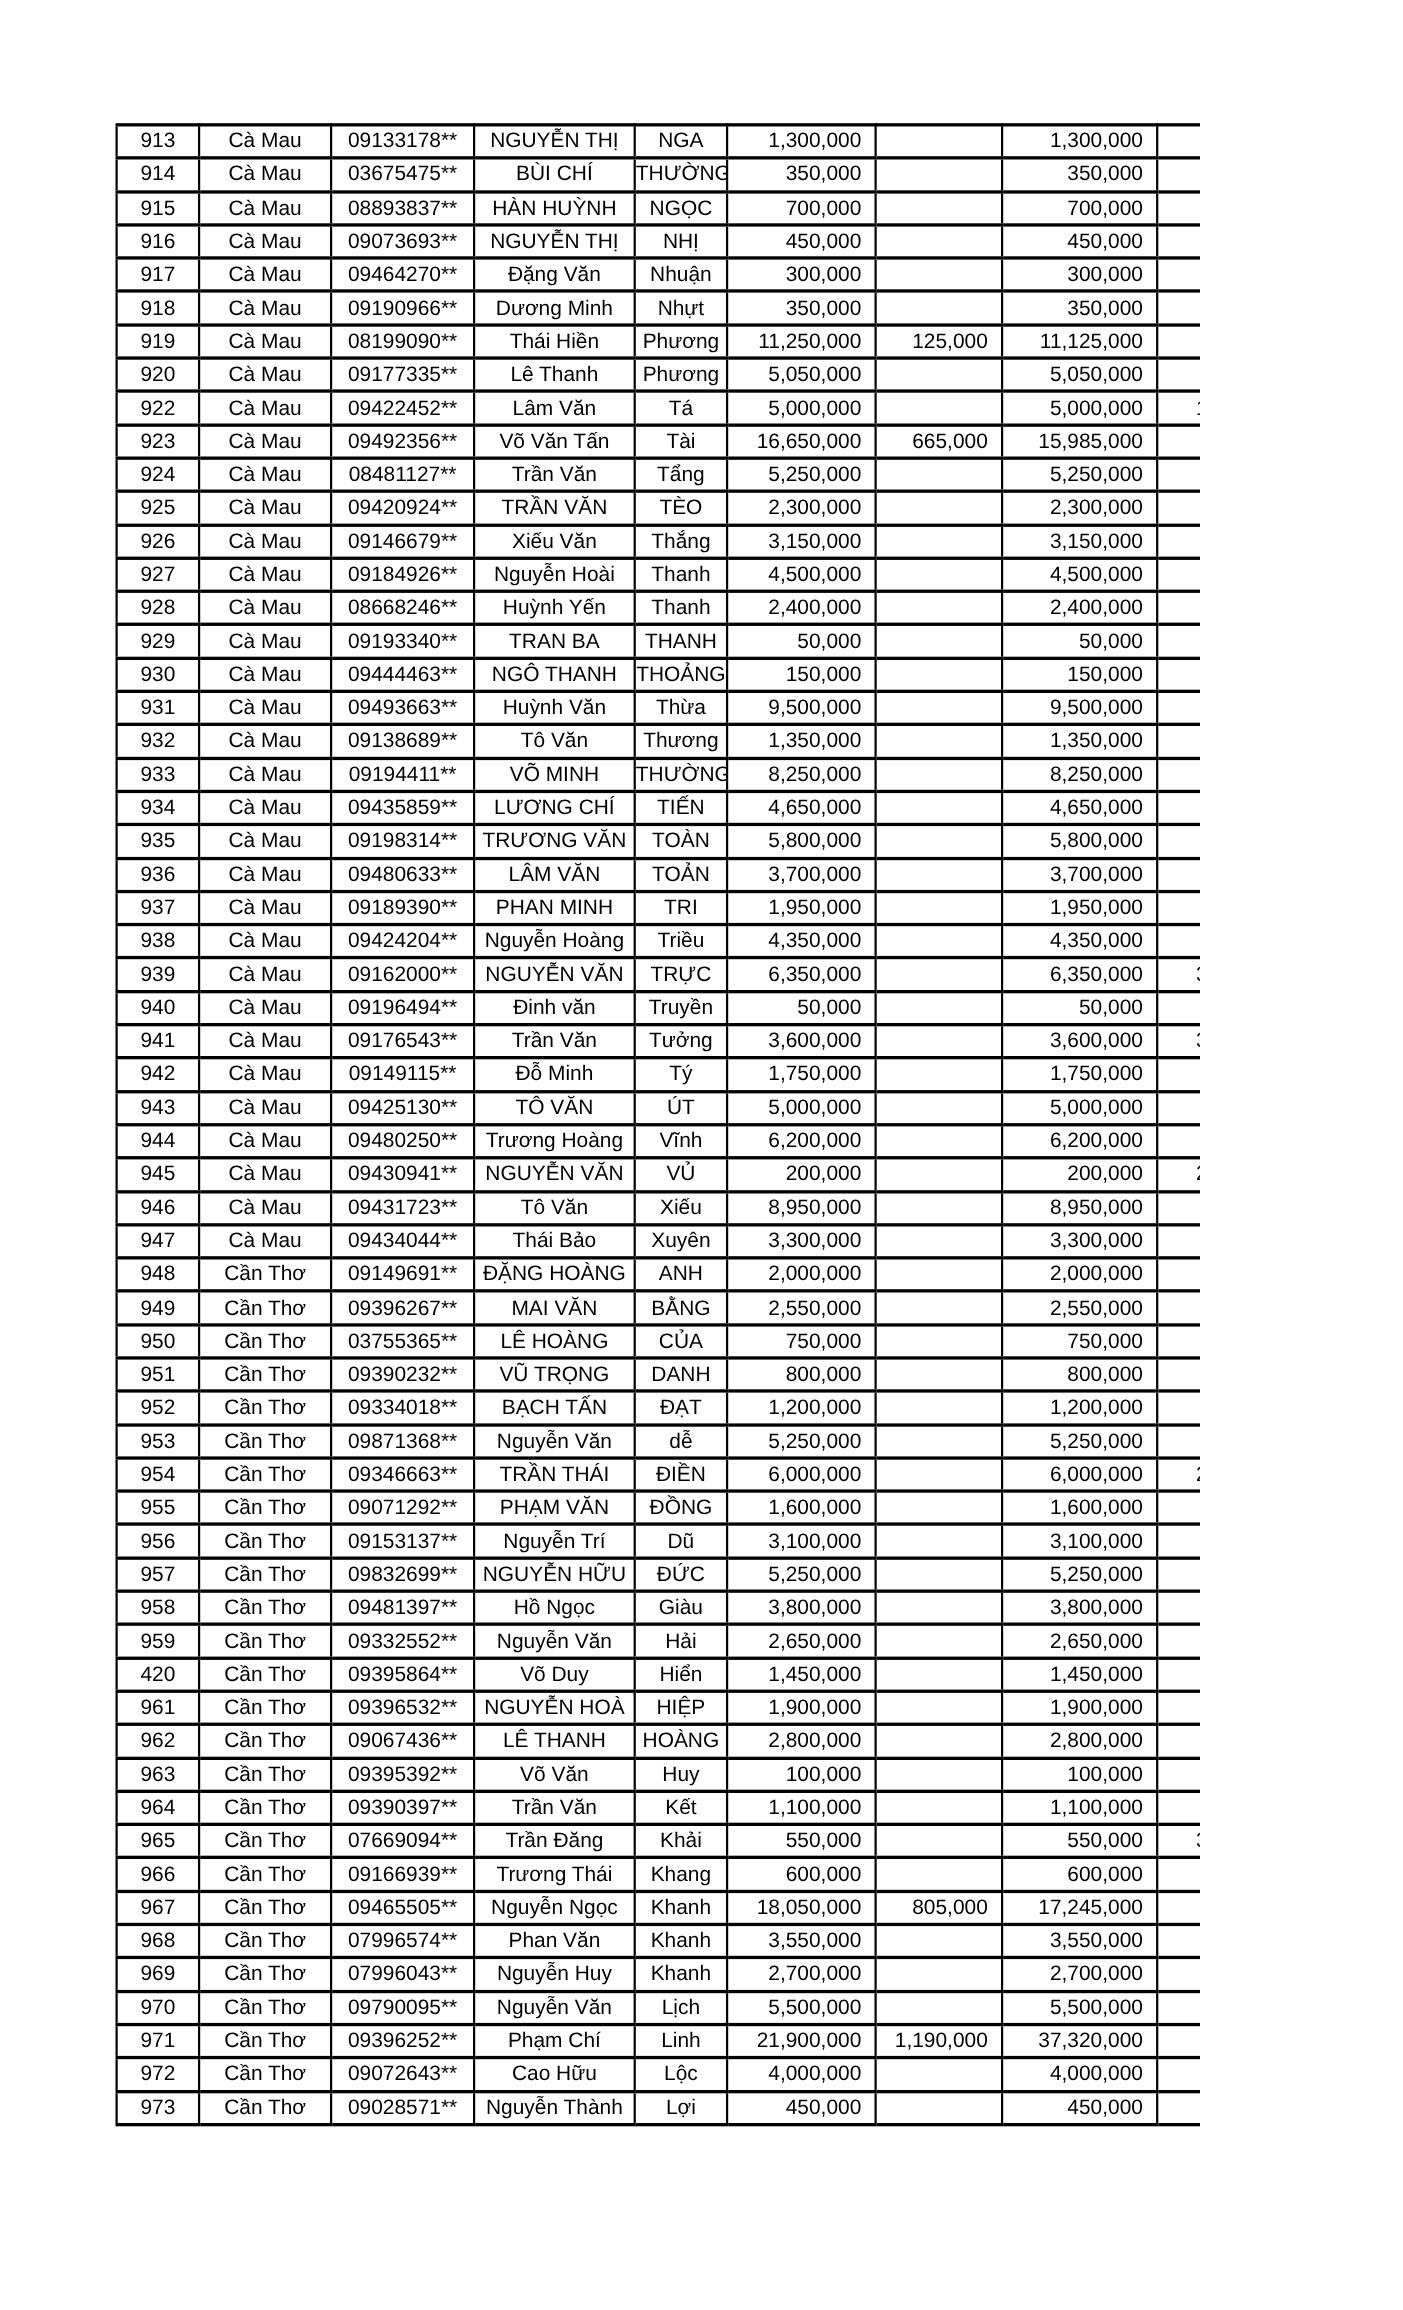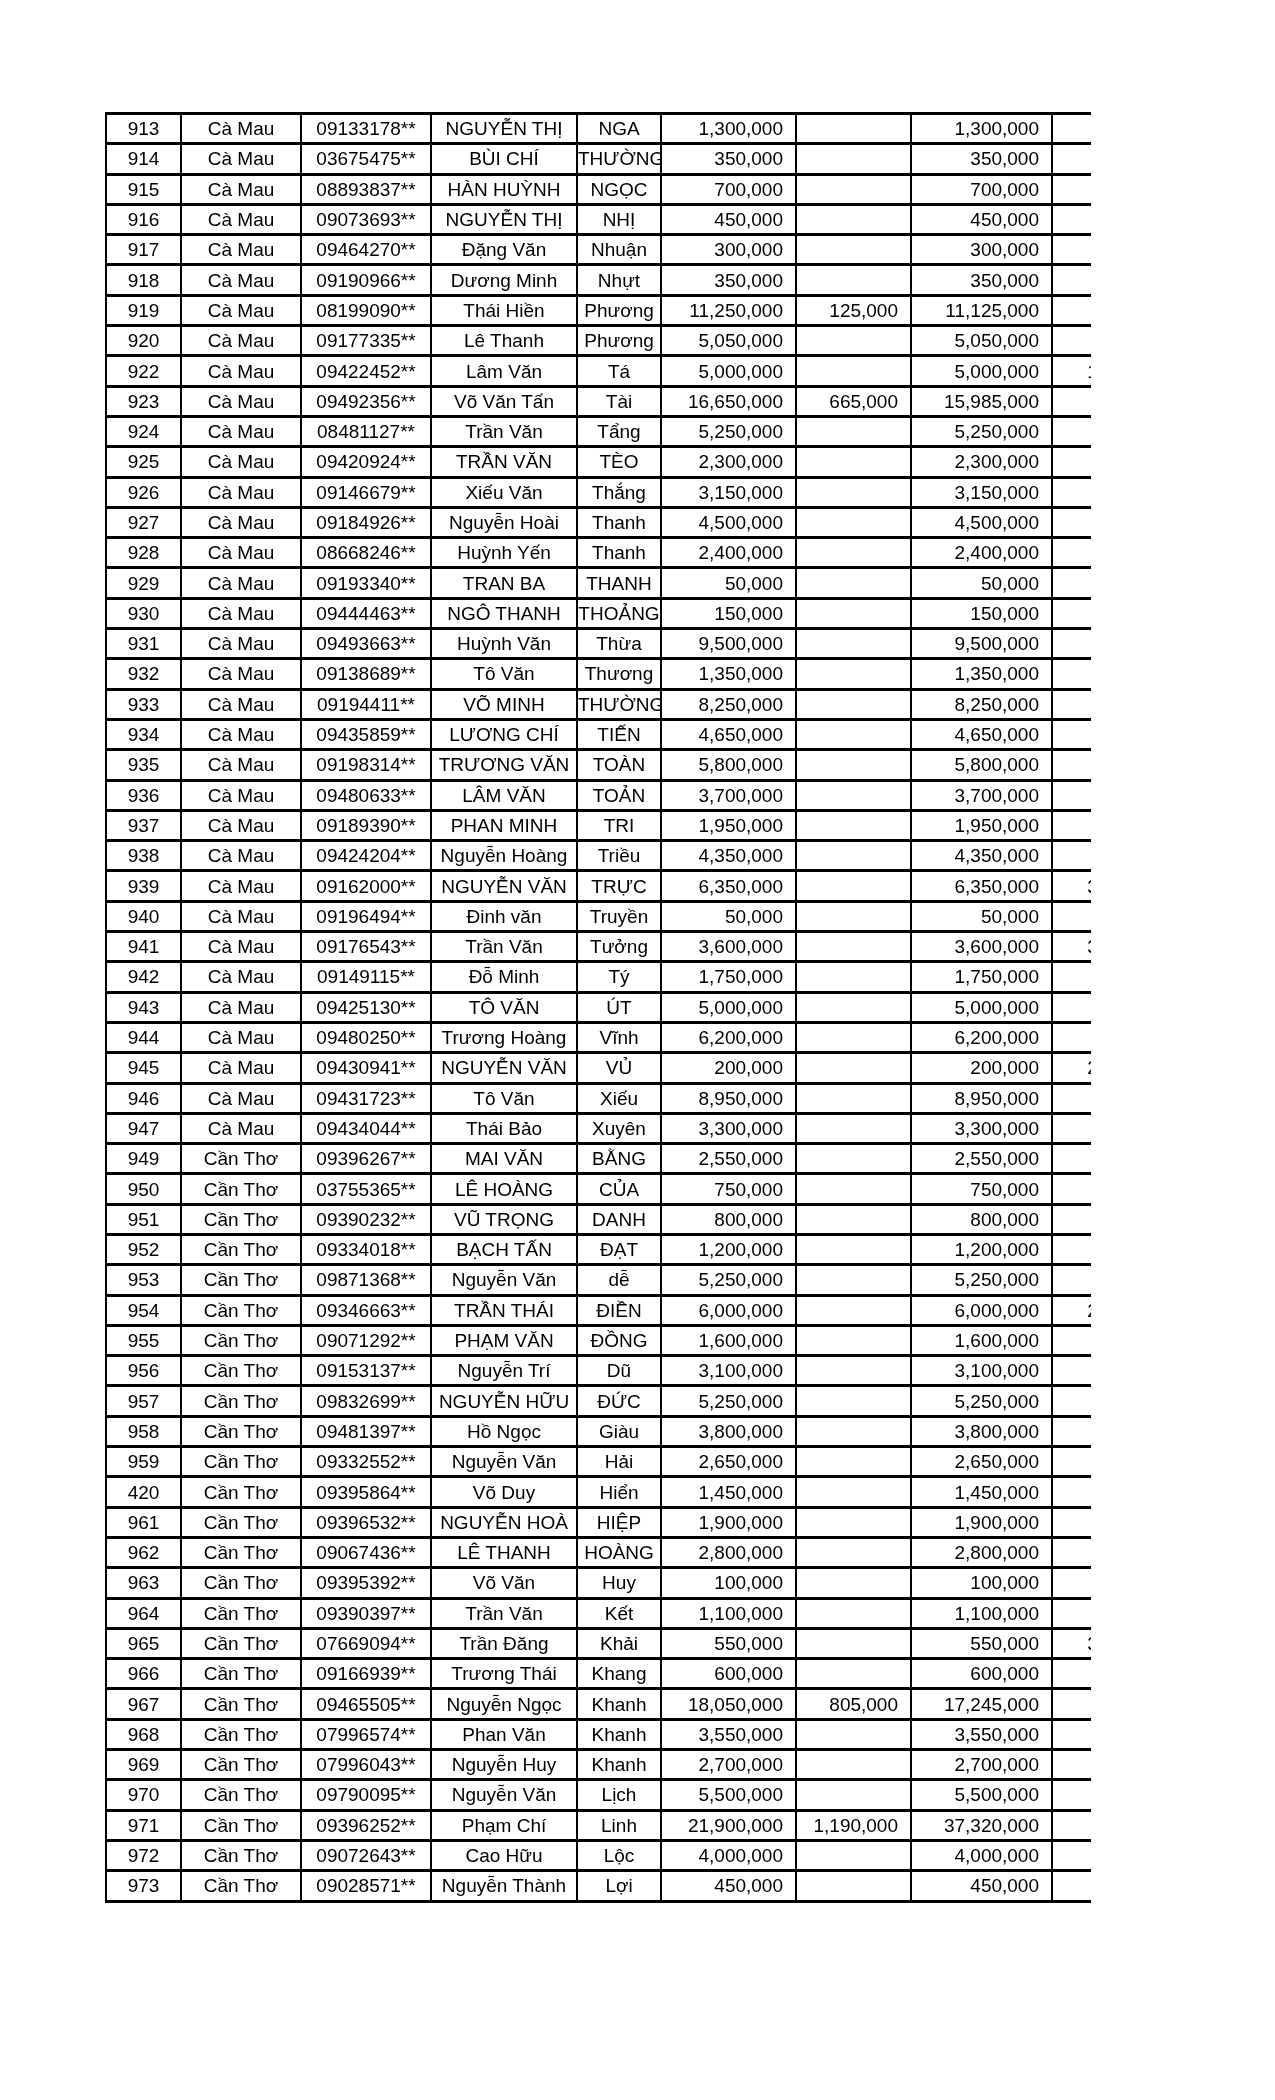--- a/index.html
+++ b/index.html
@@ -432,20 +432,31 @@
           <td class="c">Cà Mau</td>
           <td class="c">09434044**</td>
           <td class="c">Thái Bảo</td>
           <td class="c">Xuyên</td>
           <td class="num">3,300,000</td>
           <td class="num"></td>
           <td class="num">3,300,000</td>
           <td class="num">50,000</td>
         </tr>
         <tr>
+          <td class="c">948</td>
+          <td class="c">Cần Thơ</td>
+          <td class="c">09149691**</td>
+          <td class="c">ĐẶNG HOÀNG</td>
+          <td class="c">ANH</td>
+          <td class="num">2,000,000</td>
+          <td class="num"></td>
+          <td class="num">2,000,000</td>
+          <td class="dash">-</td>
+        </tr>
+        <tr>
           <td class="c">949</td>
           <td class="c">Cần Thơ</td>
           <td class="c">09396267**</td>
           <td class="c">MAI VĂN</td>
           <td class="c">BẰNG</td>
           <td class="num">2,550,000</td>
           <td class="num"></td>
           <td class="num">2,550,000</td>
           <td class="dash">-</td>
         </tr>

